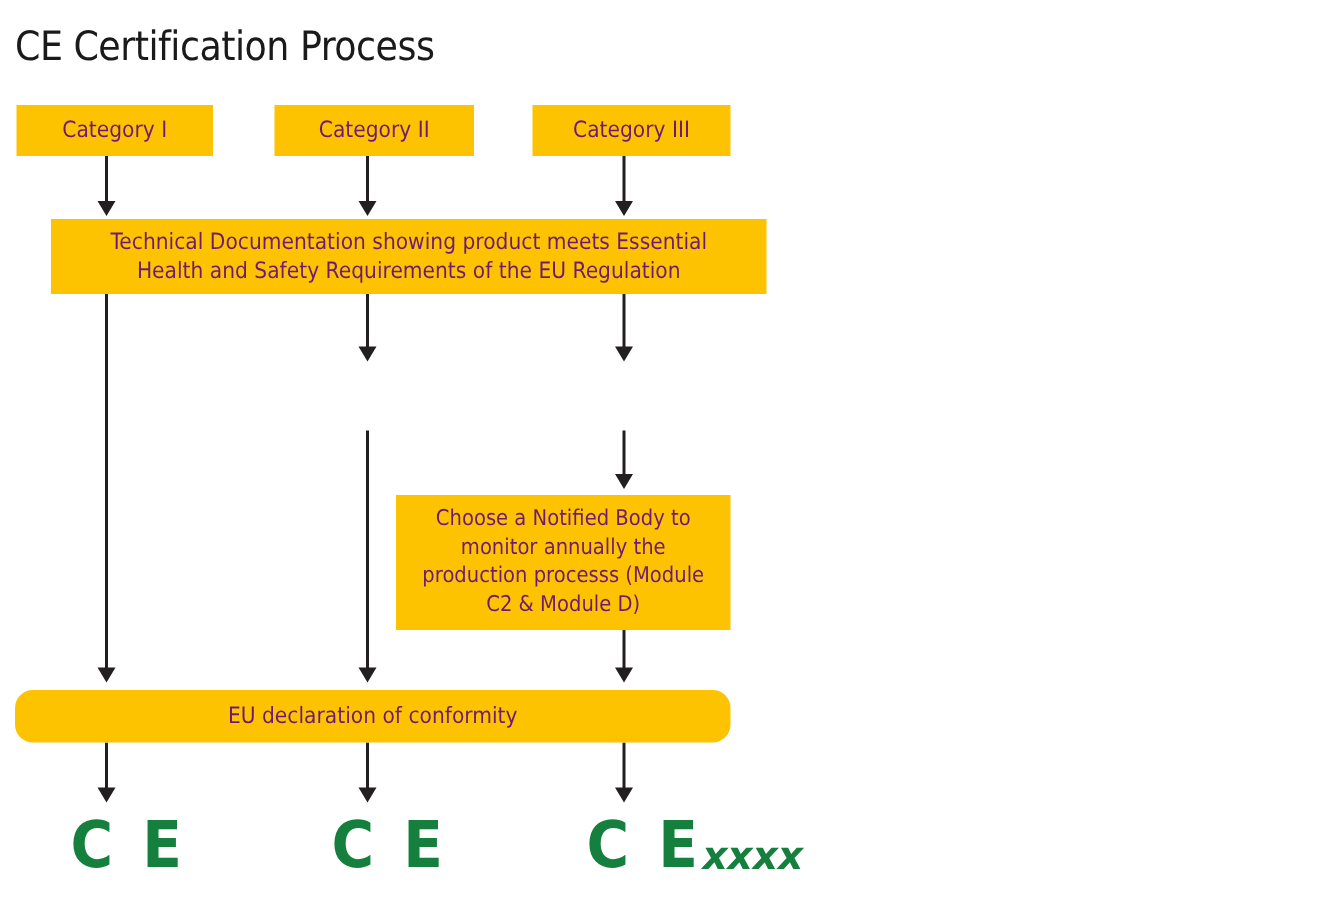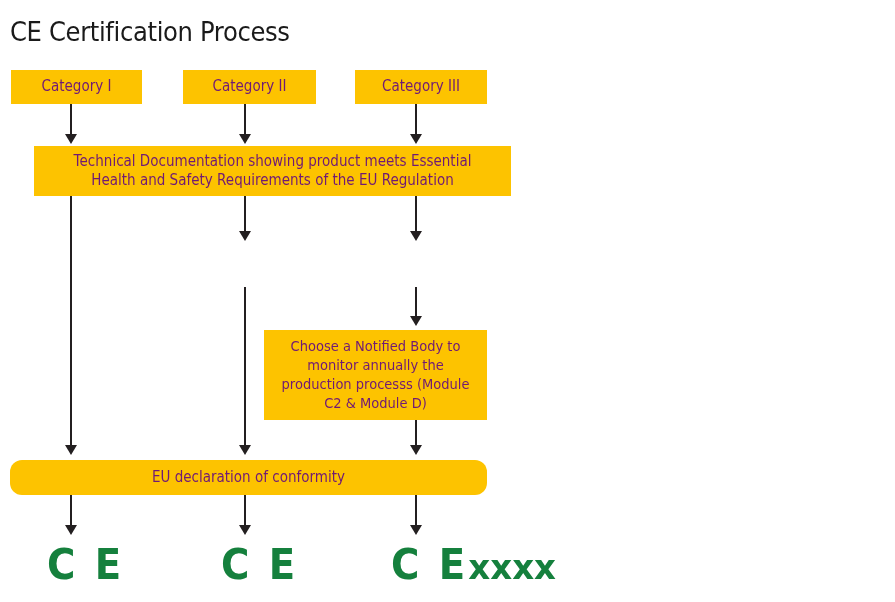--- a/index.html
+++ b/index.html
@@ -83,25 +83,26 @@
     display: flex;
     align-items: flex-end;
   }
   .ce-glyph {
     font-size: 43px;
     line-height: 1;
     letter-spacing: 3px;
     font-stretch: condensed;
   }
   .ce-suffix {
-    font-size: 34px;
+    font-size: 26px;
     line-height: 1;
     font-weight: 700;
     padding-bottom: 2px;
     letter-spacing: 0px;
+    font-style: italic;
   }
 </style>
 </head>
 <body>
 
 <div id="canvas">
 
   <div class="title">CE Certification Process</div>
 
   <div class="box box-cat" style="left:11px; top:70px; width:131px; height:34px;">

